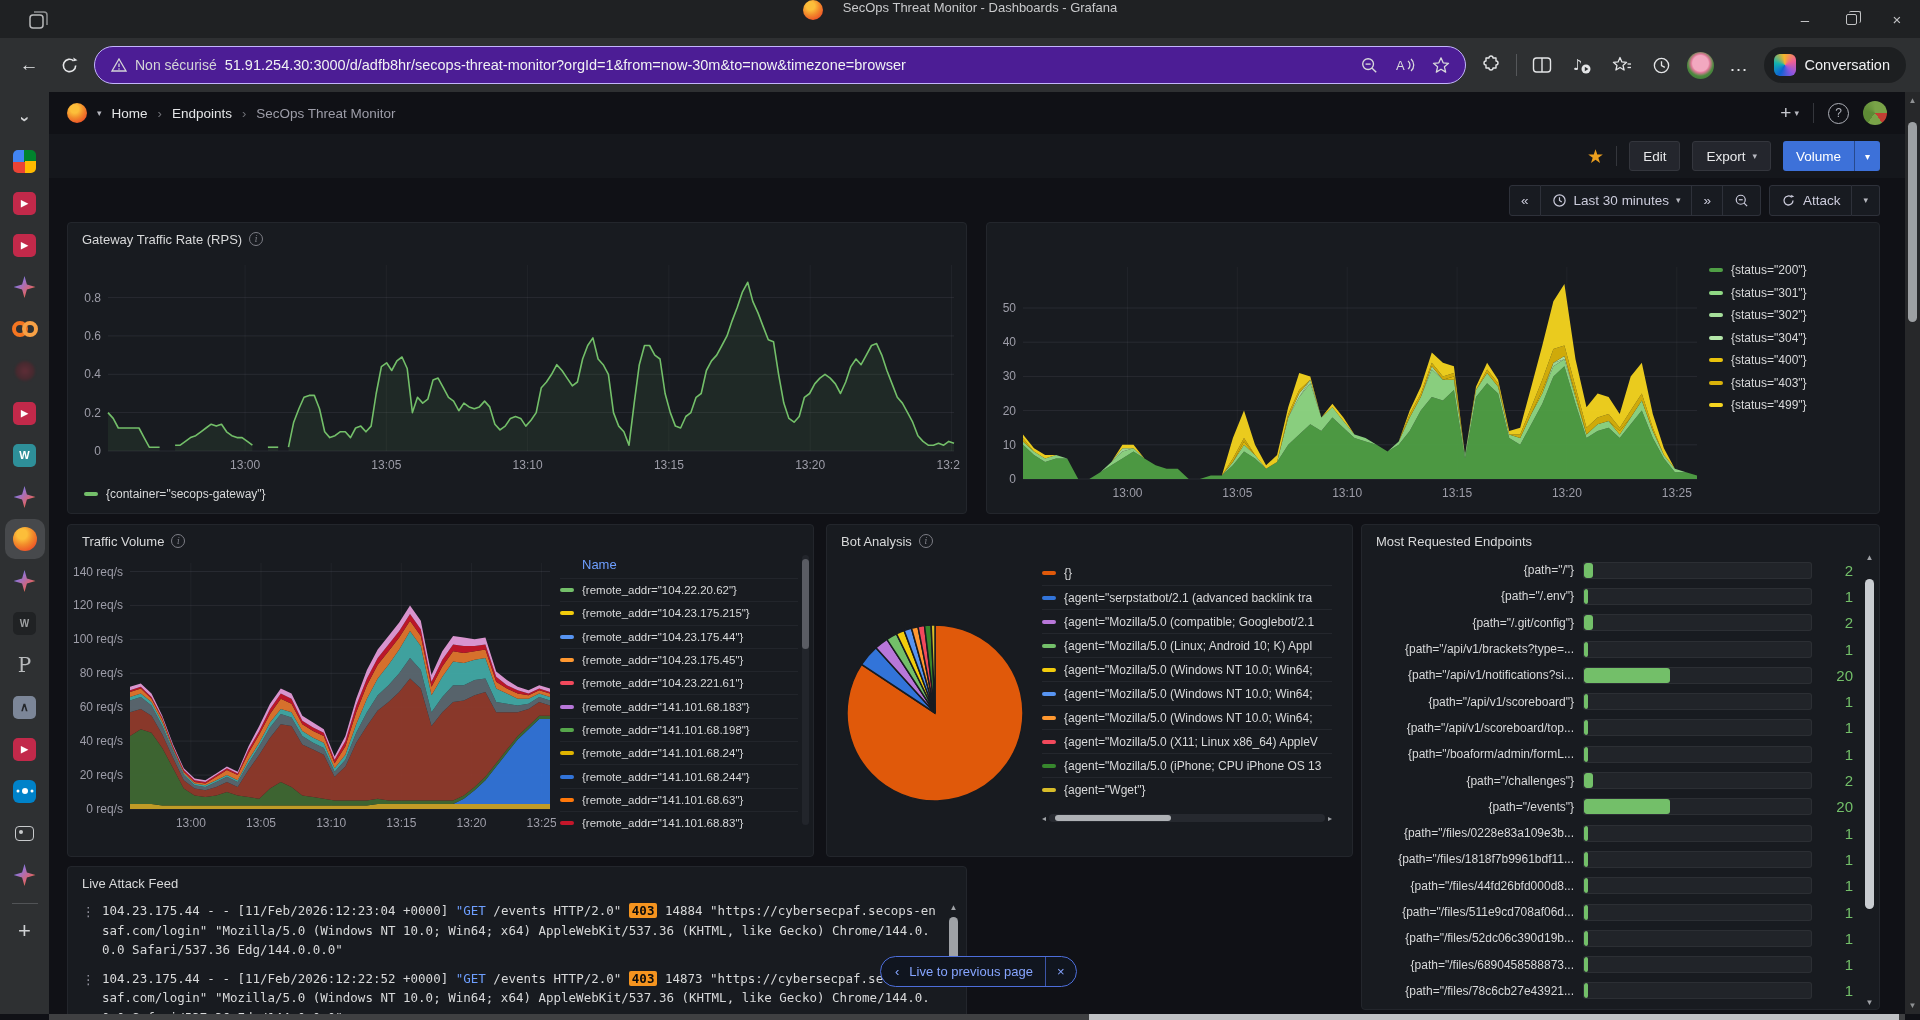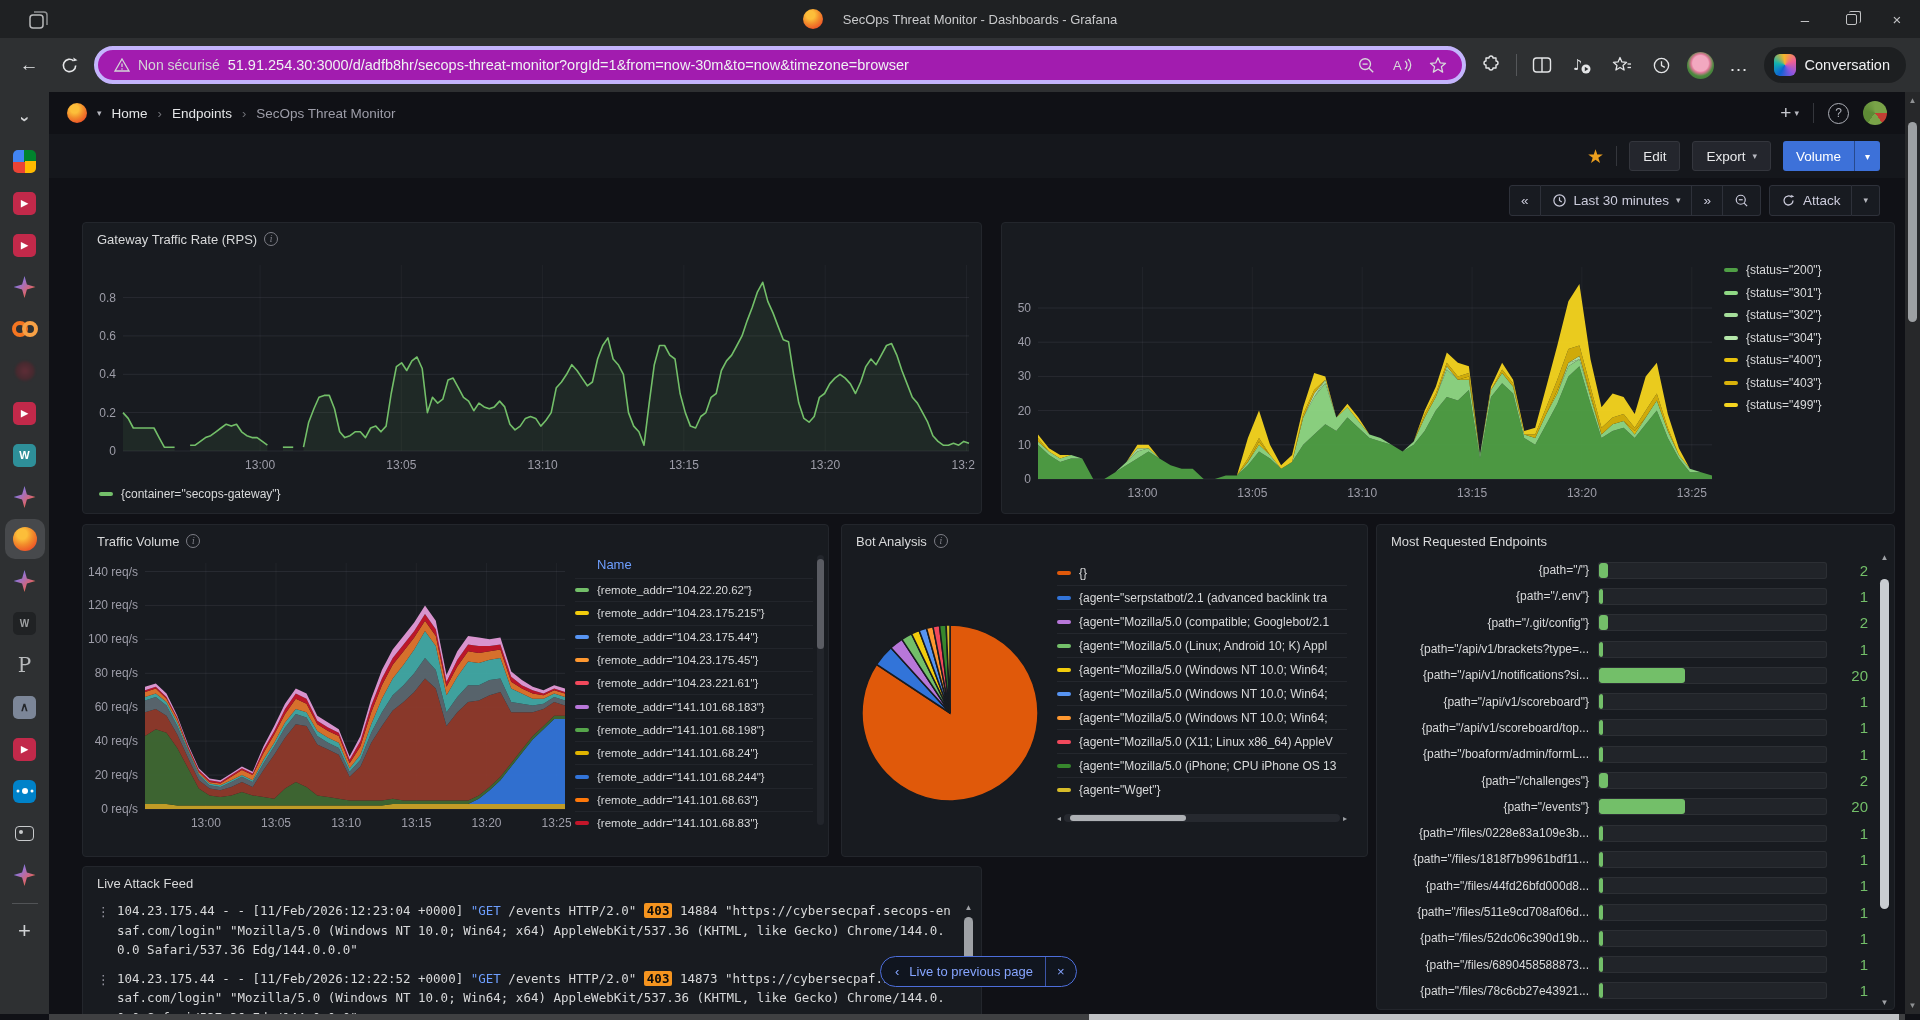--- a/index.html
+++ b/index.html
@@ -4,30 +4,30 @@
 <style>
   * { box-sizing: border-box; margin:0; padding:0; }
   html,body { width:1920px; height:1020px; overflow:hidden; background:#101116;
     font-family:"Liberation Sans", sans-serif; }
   .abs { position:absolute; }
 
   
   #titlebar { position:absolute; left:0; top:0; width:1920px; height:38px; background:#1f2123;
     display:flex; align-items:center; color:#cfd0d2; font-size:13px; }
   #tab-actions { position:absolute; left:26px; top:8px; width:24px; height:24px; color:#b9babc; }
-  #win-title { position:absolute; left:0; right:0; top:0; height:38px; display:flex; align-items:center; justify-content:center; gap:20px; color:#c9cacc; }
+  #win-title { position:absolute; left:0; right:0; top:0; height:38px; display:flex; align-items:flex-start; justify-content:center; gap:20px; color:#c9cacc; }
   .wc { width:46px; height:38px; display:flex; align-items:center; justify-content:center; color:#c2c3c5; font-size:15px; }
   #win-controls { position:absolute; right:0; top:0; display:flex; }
   .wc-restore-glyph { width:11px; height:11px; border:1px solid #c2c3c5; border-radius:2px; position:relative; }
   .wc-restore-glyph::before { content:""; position:absolute; left:2px; top:-4px; width:11px; height:11px; border:1px solid #c2c3c5; border-radius:2px; border-left:none; border-bottom:none; }
 
   #toolbar { position:absolute; left:0; top:38px; width:1920px; height:54px; background:#2e3032;
     display:flex; align-items:center; padding:0 14px; gap:10px; }
   .tb-ic { width:30px; height:30px; display:flex; align-items:center; justify-content:center; color:#e4e5e7; font-size:19px; border-radius:6px; flex:none; }
-  #url-pill { flex:1; height:38px; background:#a21caf; border:4px solid #c4b5fd; border-radius:19px;
+  #url-pill { flex:1; height:38px; background:#4c1d95; border:1px solid #c4b5fd; border-radius:19px;
     display:flex; align-items:center; padding:0 10px 0 16px; gap:8px; min-width:0; }
   #security-label { color:#d4d5d7; font-size:14px; white-space:nowrap; }
   #url-text { color:#f0f1f3; font-size:14.5px; white-space:nowrap; overflow:hidden; flex:1; }
   .pill-ic { width:28px; height:28px; display:flex; align-items:center; justify-content:center; color:#d8d9db; flex:none; }
   .tb-divider { width:1px; height:22px; background:#55575a; flex:none; }
   #avatar-browser { width:27px; height:27px; border-radius:50%; flex:none;
     background:radial-gradient(circle at 50% 42%, #f2a8c0 0 38%, #e07a9a 45%, #4c8a3f 62%, #35682d); }
   #copilot-pill { height:36px; background:#1d1f21; border-radius:18px; display:flex; align-items:center; gap:9px; padding:0 16px 0 10px; color:#f0f1f3; font-size:14.5px; flex:none; }
   #copilot-logo { width:22px; height:22px; border-radius:6px;
     background:conic-gradient(from 210deg,#0e64d2,#12b3b0,#f7b529,#ef5f94,#8f55e0,#0e64d2); }
@@ -96,21 +96,21 @@
 
   #gtimebar { height:44px; display:flex; align-items:center; justify-content:flex-end; gap:8px; padding:0 25px; }
   .tgroup { display:flex; height:31px; }
   .tbtn { background:#181b21; border:1px solid #2e313a; color:#ccccdc; font-size:13.5px;
     display:flex; align-items:center; gap:7px; padding:0 11px; }
   .tbtn + .tbtn { border-left:none; }
   .tgroup .tbtn:first-child { border-radius:3px 0 0 3px; }
   .tgroup .tbtn:last-child { border-radius:0 3px 3px 0; }
 
   
-  #dash { position:absolute; left:15px; top:130px; width:1856px; height:662px; }
+  #dash { position:absolute; left:0; top:130px; width:1856px; height:662px; }
   .panel { position:absolute; background:#181b20; border:1px solid #23262c; border-radius:4px; }
   .panel-header { height:32px; display:flex; align-items:center; gap:7px; padding:0 14px; }
   .panel-title { color:#d8d9da; font-size:13px; font-weight:500; }
   .info-ic { width:14px; height:14px; border:1px solid #7d7e86; border-radius:50%; color:#7d7e86;
     font-size:9px; display:flex; align-items:center; justify-content:center; font-style:italic; font-family:"DejaVu Serif",serif; }
   svg.chart text { font-family:"Liberation Sans",sans-serif; }
 
   .legend-row { display:flex; align-items:center; gap:8px; height:23px; color:#d8d9da; font-size:12px; white-space:nowrap; overflow:hidden; }
   .lg-marker { width:14px; height:4px; border-radius:2px; flex:none; }
 

